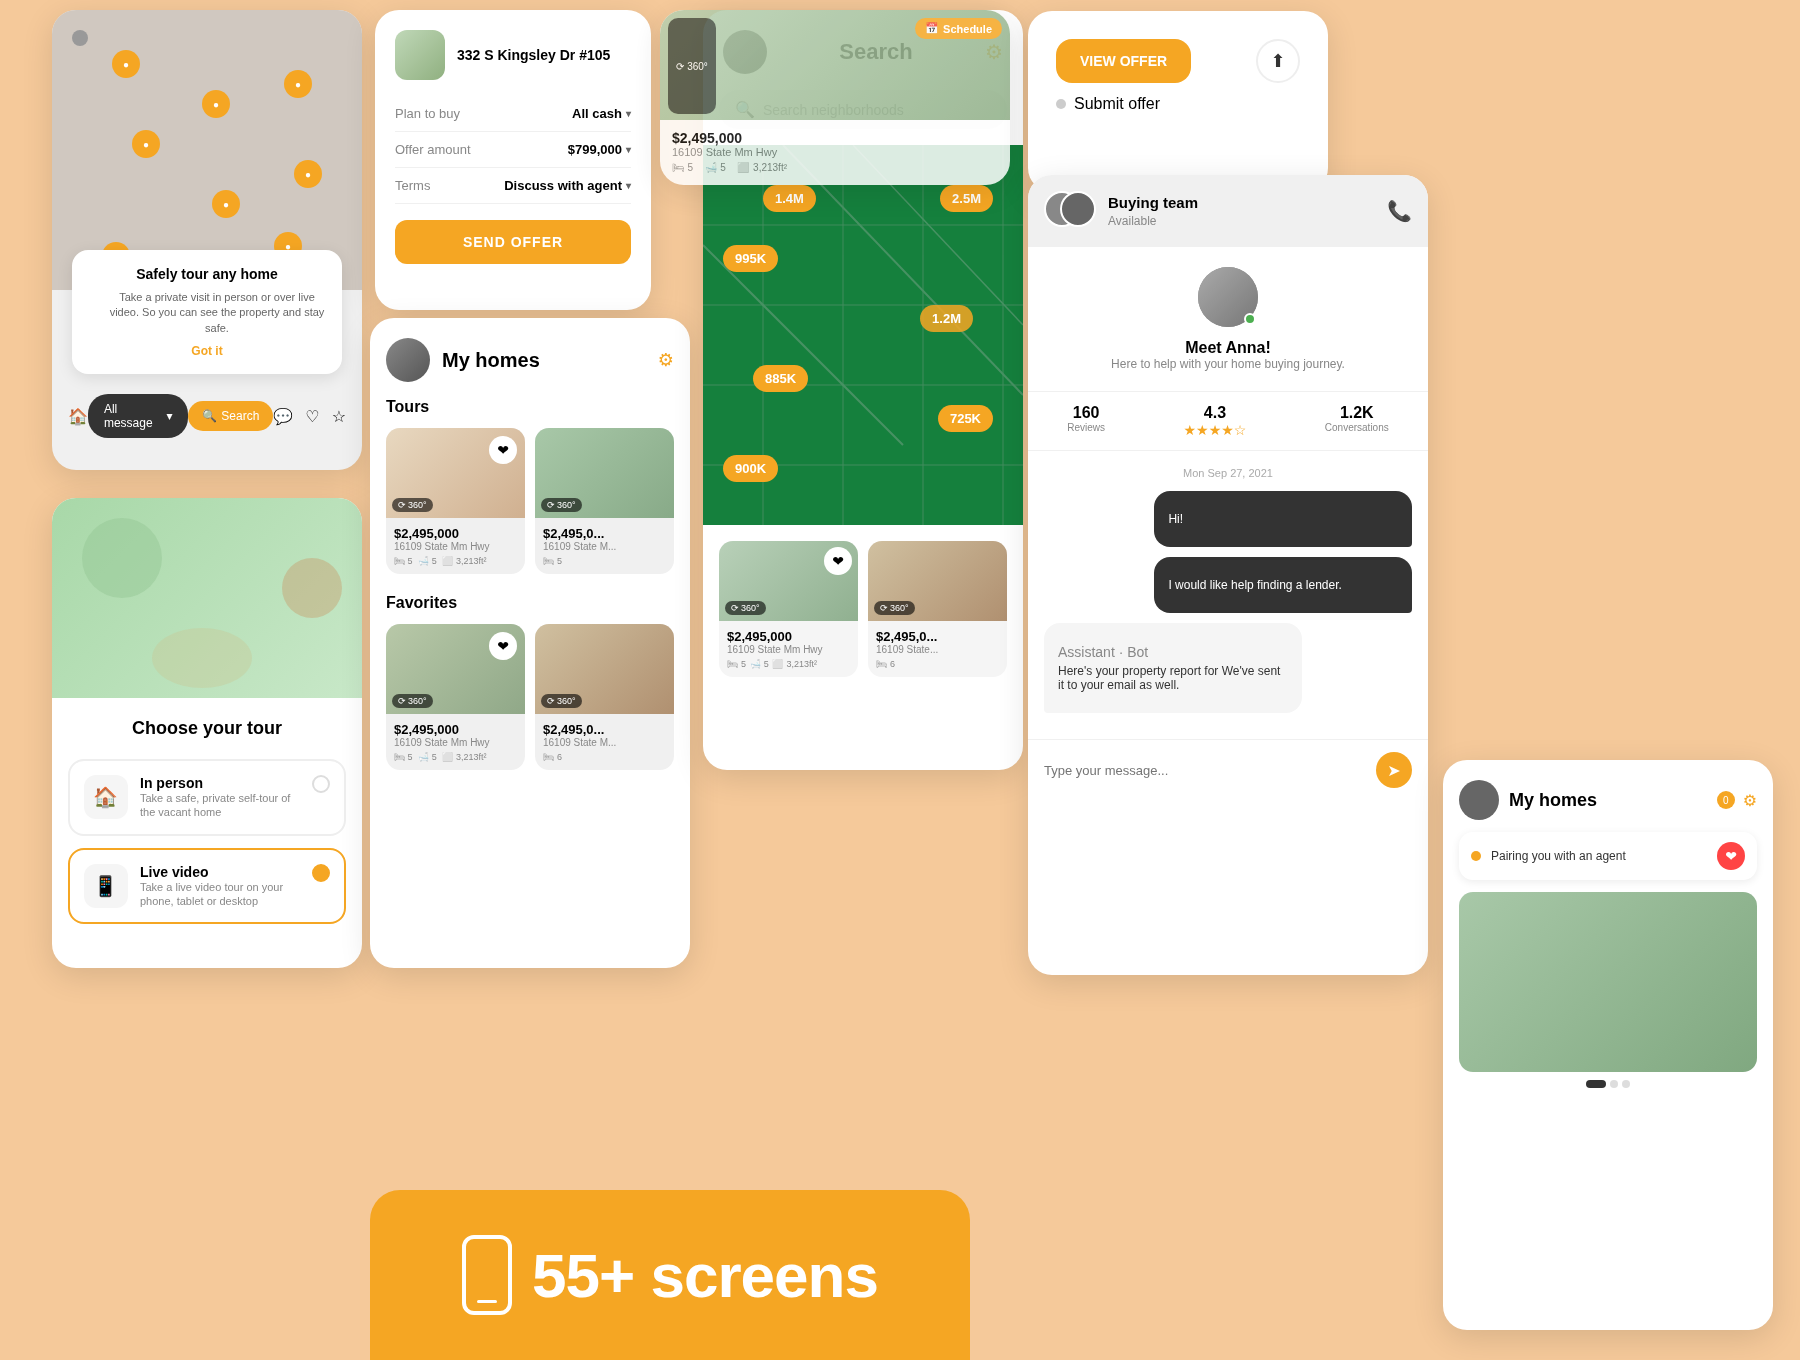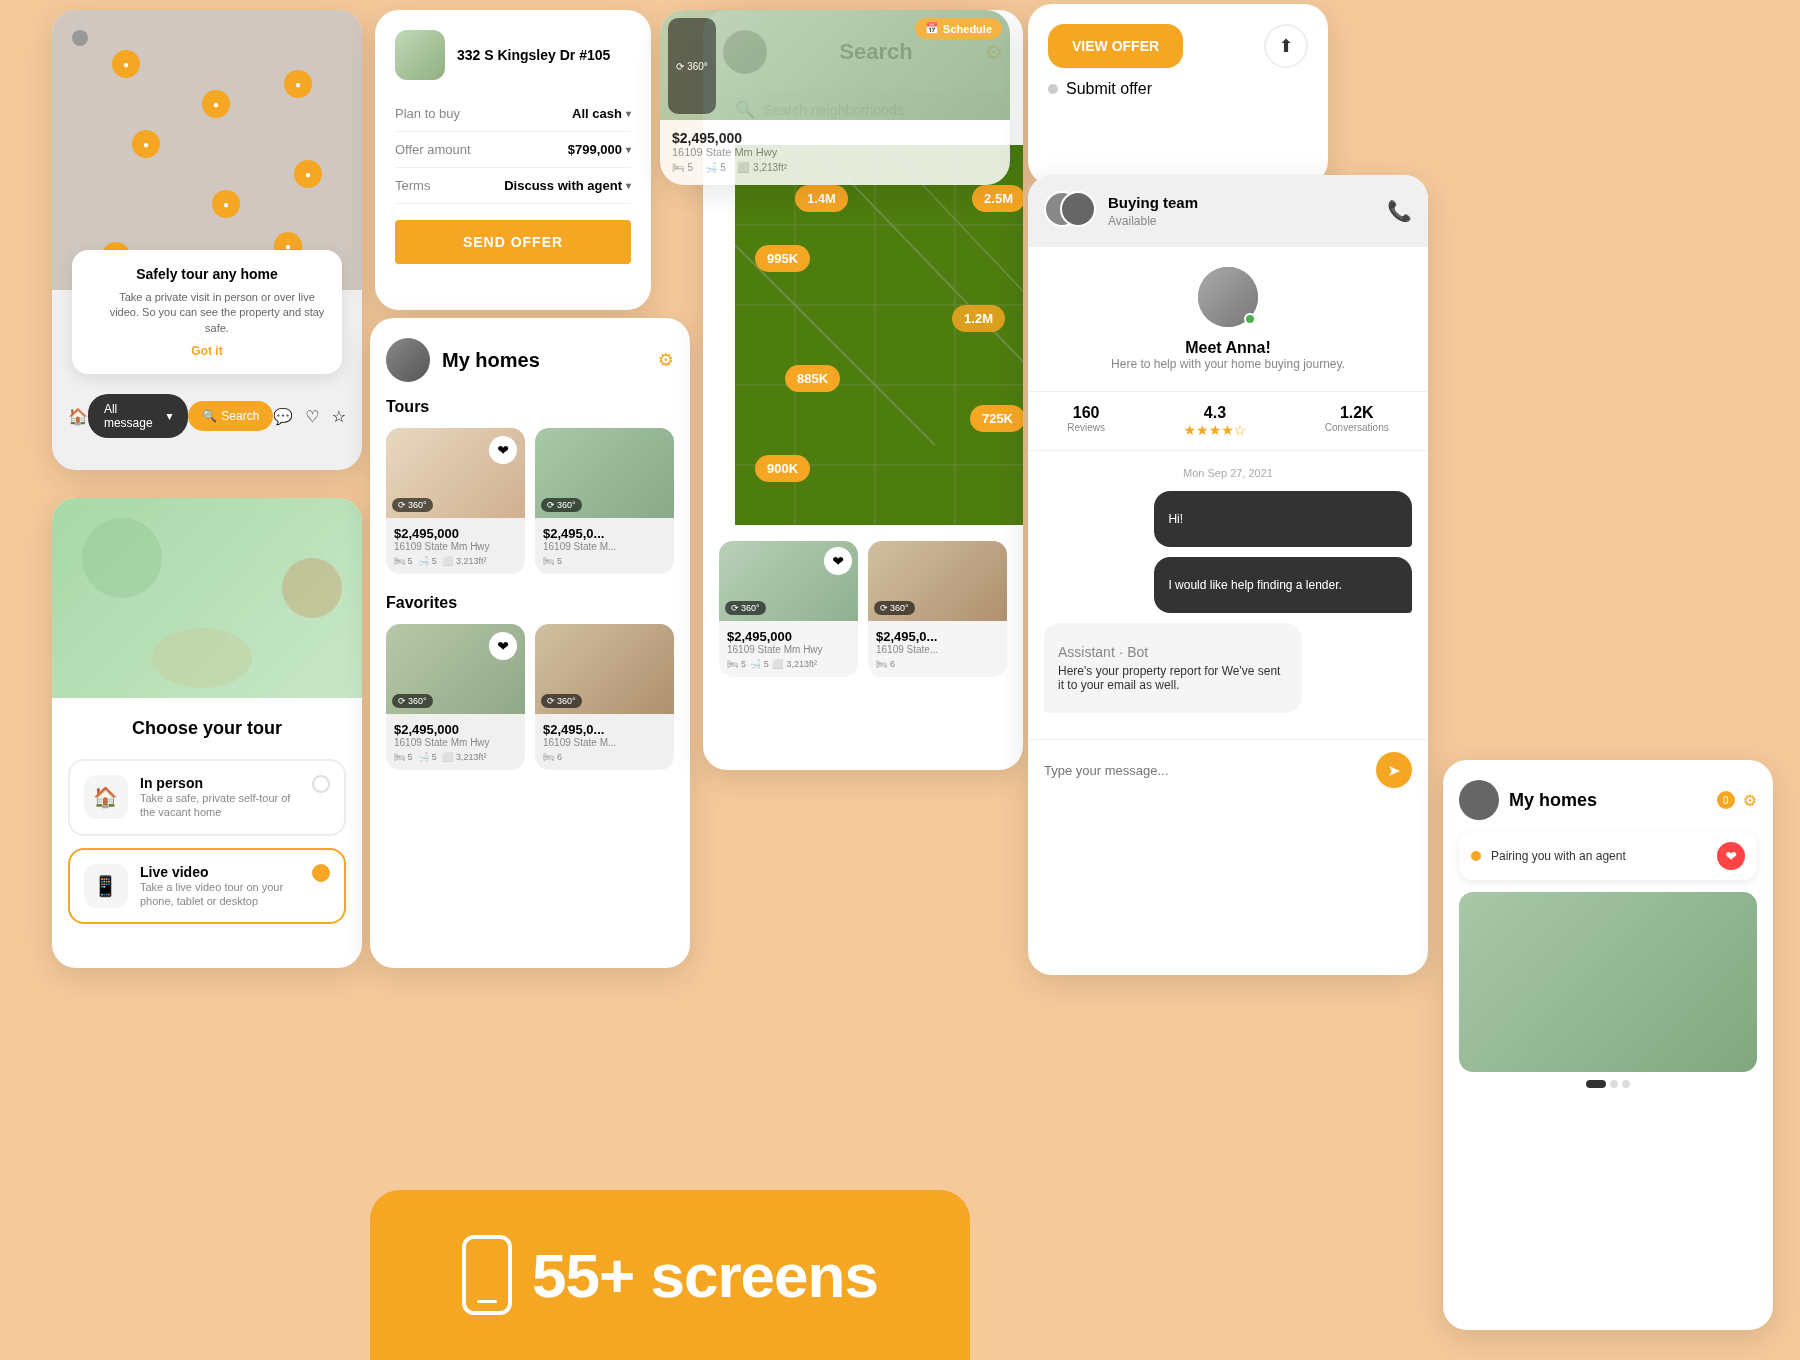--- a/index.html
+++ b/index.html
@@ -153,21 +153,21 @@
       padding: 10px 0;
       border-bottom: 1px solid #f0f0f0;
       font-size: 13px;
     }
     .offer-row .label { color: #888; }
     .offer-row .value { font-weight: 600; display: flex; align-items: center; gap: 4px; }
     .chevron { color: #666; font-size: 10px; }
     .send-offer-btn {
       background: #f5a623;
       color: white;
-      border-radius: 4px;
+      border-radius: 12px;
       padding: 14px;
       text-align: center;
       font-weight: 700;
       font-size: 14px;
       margin-top: 16px;
       letter-spacing: 1px;
     }
 
     
     .card-myhomes {
@@ -259,24 +259,23 @@
       margin: 0 16px 16px;
       background: #f5f5f5;
       border-radius: 20px;
       padding: 10px 16px;
       display: flex; align-items: center; gap: 8px;
     }
     .search-bar .s-icon { color: #999; font-size: 16px; }
     .search-bar span { color: #999; font-size: 14px; }
     .map-area {
       width: 100%; height: 380px;
-      background: #4d7c0f;
+      background: #15803d;
       position: relative;
       overflow: hidden;
-      margin-left: 32px;
     }
     .map-price-badge {
       position: absolute;
       background: #f5a623;
       color: white;
       border-radius: 20px;
       padding: 6px 12px;
       font-size: 13px;
       font-weight: 700;
     }
@@ -774,21 +773,21 @@
     <div style="font-size:14px;font-weight:700">$2,495,000</div>
     <div style="font-size:11px;color:#888">16109 State Mm Hwy</div>
     <div style="display:flex;gap:12px;font-size:10px;color:#888;margin-top:4px">
       <span>🛏 <span>5</span></span>
       <span>🛁 <span>5</span></span>
       <span>⬜ <span>3,213ft²</span></span>
     </div>
   </div>
 </div>
 
-<div class="phone-card" style="left:1028px;top:4px;width:300px;height:181px;padding:20px">
+<div class="phone-card" style="left:1028px;top:11px;width:300px;height:181px;padding:28px">
   <div style="display:flex;align-items:center;justify-content:space-between">
     <div class="view-offer-btn">VIEW OFFER</div>
     <div class="share-icon-circle">⬆</div>
   </div>
   <div class="submit-offer-row">
     <div class="dot-gray"></div>
     <span>Submit offer</span>
   </div>
 </div>
 

